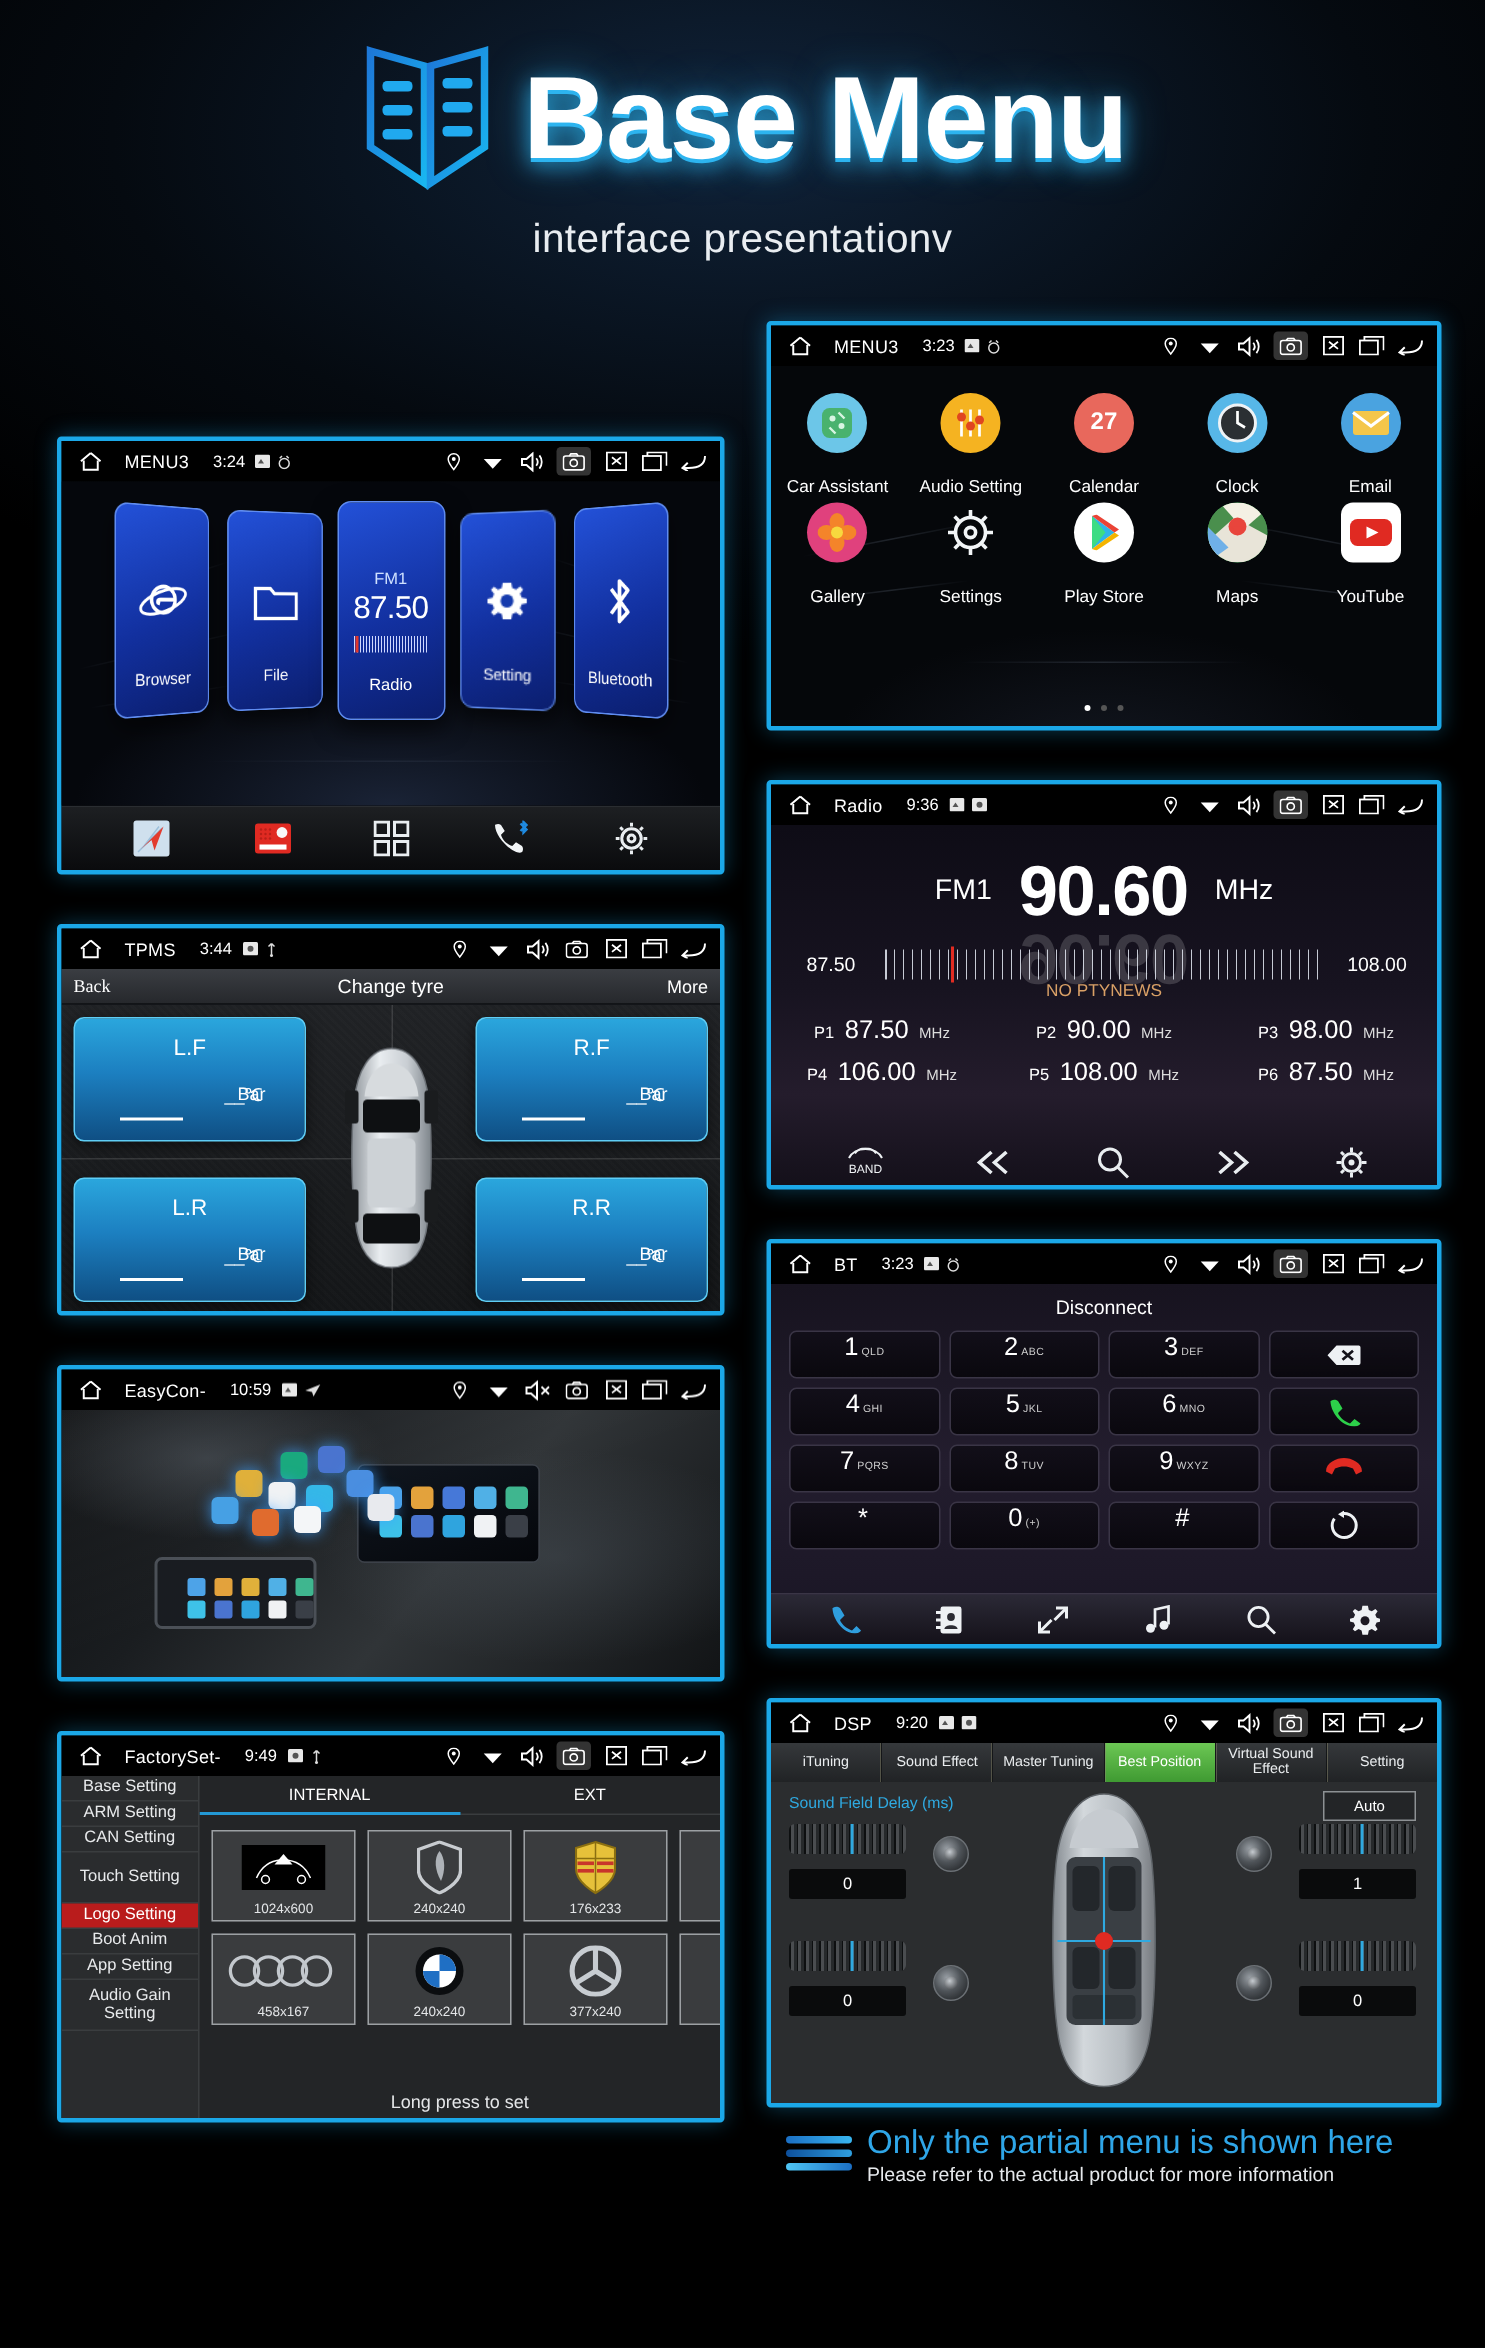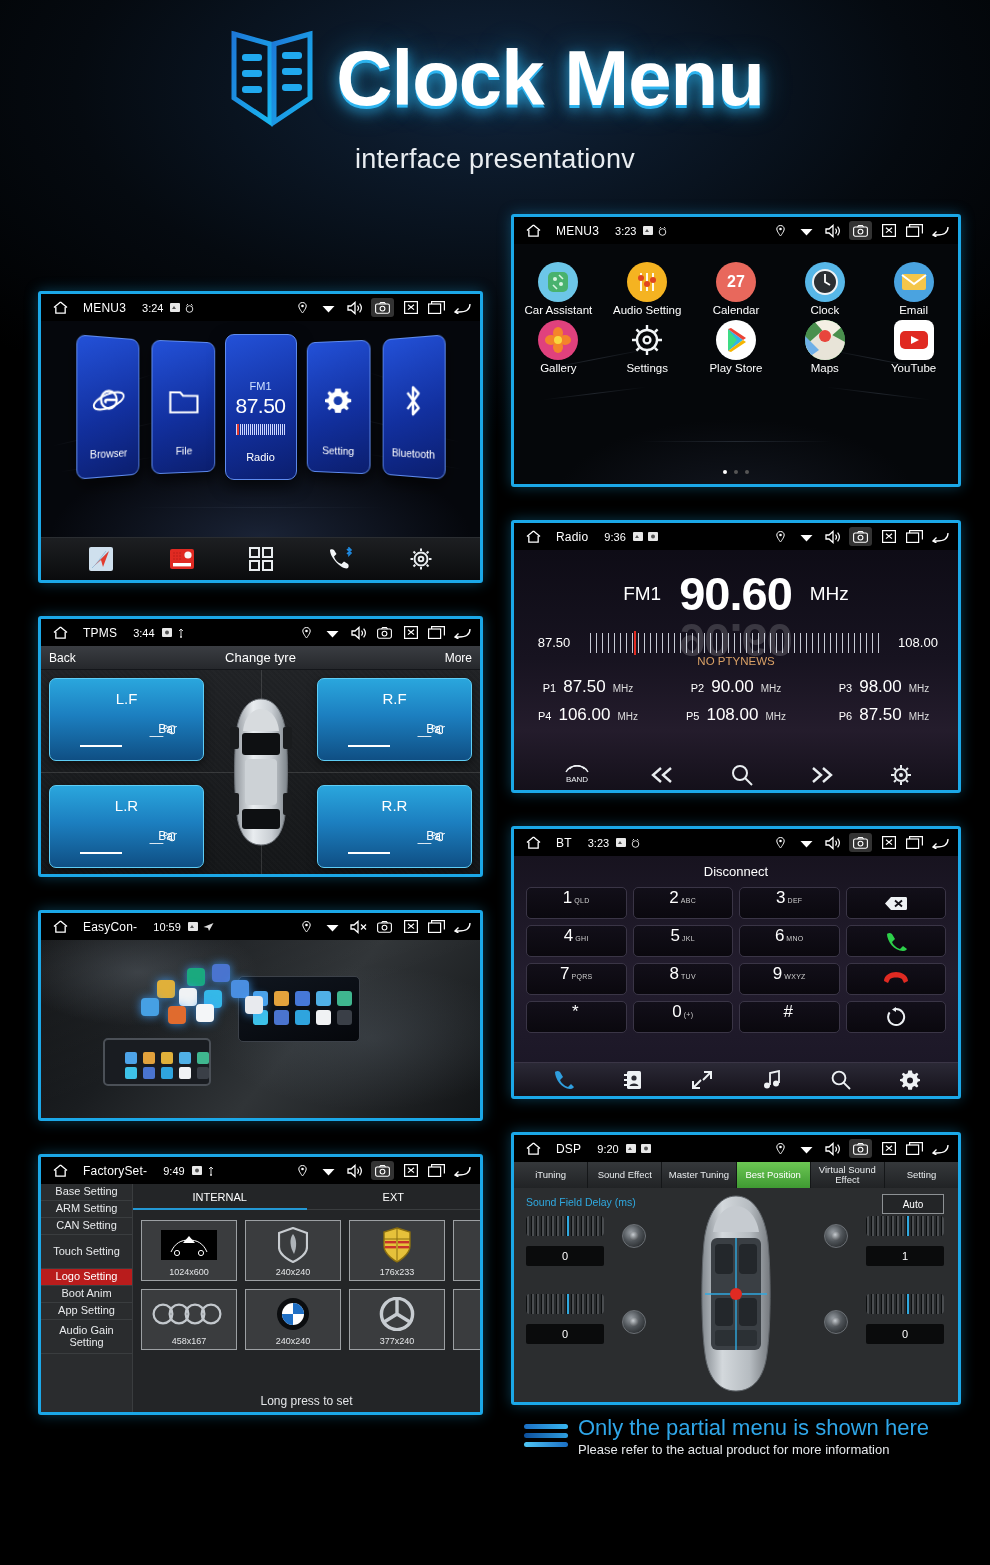--- a/index.html
+++ b/index.html
@@ -68,21 +68,21 @@
   .radio-freq { font-size:21px; color:#fff; font-weight:300; letter-spacing:-.5px; }
   .radio-scale { width:50px; height:11px; margin-top:6px; position:relative;
     background:repeating-linear-gradient(90deg,#cfd8ff 0 1px, transparent 1px 2px); }
   .radio-scale::before { content:""; position:absolute; left:1px; top:0; width:2px; height:11px; background:#e0372c; }
   .dock { height:43px; background:linear-gradient(180deg,#1d1f22 0%,#0a0b0d 100%);
           display:flex; align-items:center; justify-content:space-around; padding:0 20px; border-top:1px solid #2a2d31; }
 
   
   .tp-bar { height:24px; background:linear-gradient(180deg,#3a3d42,#26282c); display:flex; align-items:center;
             padding:0 8px; position:relative; border-bottom:1px solid #14161a; }
-  .tp-btn { font-size:12px; color:#fff; }
+  .tp-btn { font-size:12px; color:#fff;font-family:Liberation Serif, serif; }
   .tp-title { position:absolute; left:0; right:0; text-align:center; font-size:13px; color:#fff; }
   .tp-more { margin-left:auto; font-size:12px; color:#fff; }
   .tpms-body { height:204px; position:relative;
     background:
       repeating-linear-gradient(45deg, rgba(255,255,255,.012) 0 2px, transparent 2px 4px),
       linear-gradient(180deg,#202225,#141618); }
   .tp-cross-v { position:absolute; left:50%; top:0; bottom:0; width:1px; background:rgba(255,255,255,.13); }
   .tp-cross-h { position:absolute; top:50%; left:0; right:0; height:1px; background:rgba(255,255,255,.13); }
   .tyre { position:absolute; width:155px; height:83px; border-radius:7px;
     background:linear-gradient(180deg,#2aa6dd 0%, #1c7fc0 45%, #0f4f84 100%);
@@ -132,21 +132,21 @@
   .fs-cell { height:61px; border:1px solid #9ca0a3; background:#3a3c3e; display:flex; flex-direction:column;
              align-items:center; justify-content:center; gap:2px; }
   .fs-logo { height:40px; display:flex; align-items:center; justify-content:center; }
   .fs-dim { font-size:9px; color:#e4e6e8; }
   .fs-hint { position:absolute; left:0; right:0; bottom:4px; text-align:center; font-size:12px; color:#e4e6e8; }
 
   
   .apps-body { height:240px; position:relative;
     background:radial-gradient(ellipse 260px 120px at 50% 108%, #12161f 0%, #05070a 70%), #04060a; }
   .apps-grid { position:relative; display:grid; grid-template-columns:repeat(5,1fr); row-gap:4px; padding-top:18px; }
-  .app { display:flex; flex-direction:column; align-items:center; gap:2px; position:relative; z-index:2; }
+  .app { display:flex; flex-direction:column; align-items:center; gap:17px; position:relative; z-index:2; }
   .app-ic { width:40px; height:40px; border-radius:50%; display:flex; align-items:center; justify-content:center;
             overflow:hidden; }
   .app-ic.sq { border-radius:8px; }
   .app-lbl { font-size:11.5px; color:#fff; }
   .dots { position:absolute; left:0; right:0; bottom:10px; display:flex; justify-content:center; gap:7px; }
   .dot { width:4px; height:4px; border-radius:50%; background:#555; }
   .dot.on { background:#fff; }
 
   
   .rd-body { height:240px; position:relative;
@@ -236,21 +236,21 @@
         <path d="M8 8 L44 18 L44 96 L8 72 Z" fill="none" stroke="url(#bg1)" stroke-width="5"></path>
         <path d="M84 8 L48 18 L48 96 L84 72 Z" fill="none" stroke="url(#bg1)" stroke-width="5"></path>
         <rect x="16" y="28" width="20" height="7" rx="3" fill="#20a9ef"></rect>
         <rect x="16" y="44" width="20" height="7" rx="3" fill="#20a9ef"></rect>
         <rect x="16" y="60" width="20" height="7" rx="3" fill="#20a9ef"></rect>
         <rect x="56" y="26" width="20" height="7" rx="3" fill="#20a9ef"></rect>
         <rect x="56" y="42" width="20" height="7" rx="3" fill="#20a9ef"></rect>
         <rect x="56" y="58" width="20" height="7" rx="3" fill="#20a9ef"></rect>
       </svg>
     </div>
-    <div class="main-title">Clock Menu</div>
+    <div class="main-title">Base Menu</div>
   </div>
   <div class="subtitle">interface presentationv</div>
 </div>
 
 <div class="col-left">
 
   <div class="dev">
     <div class="corner-tick"></div>
     <div class="sbar">
       <div class="sb-home">

